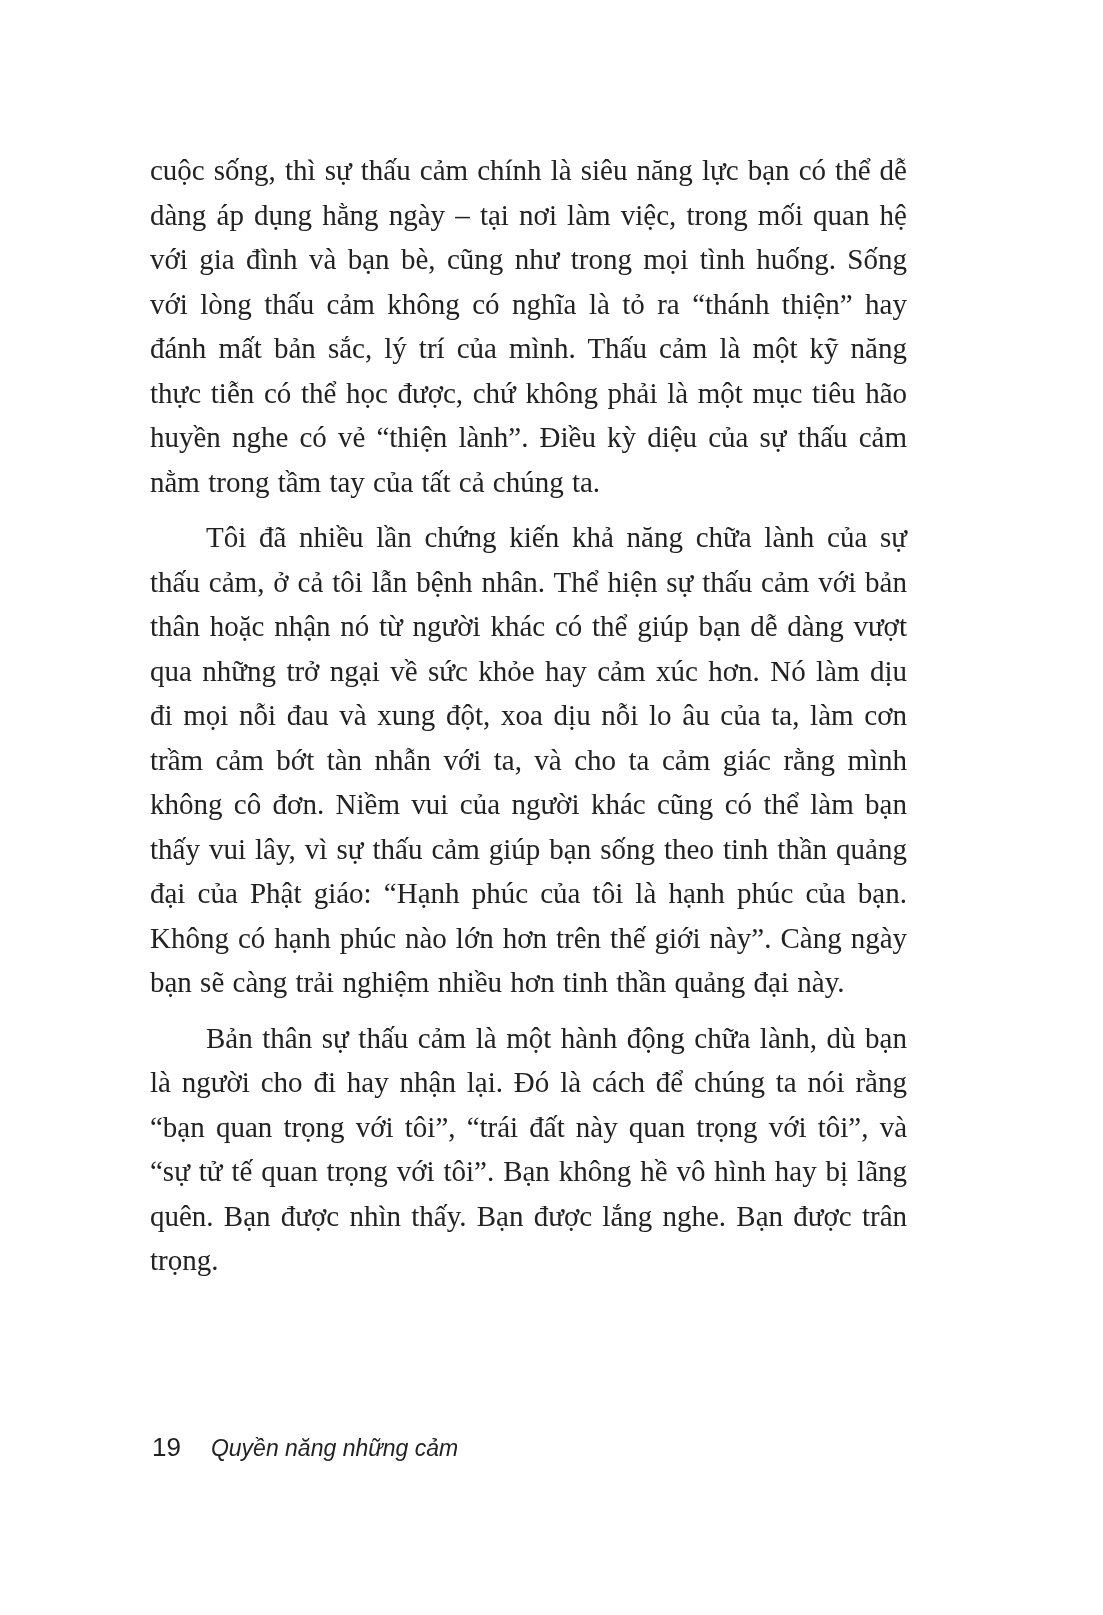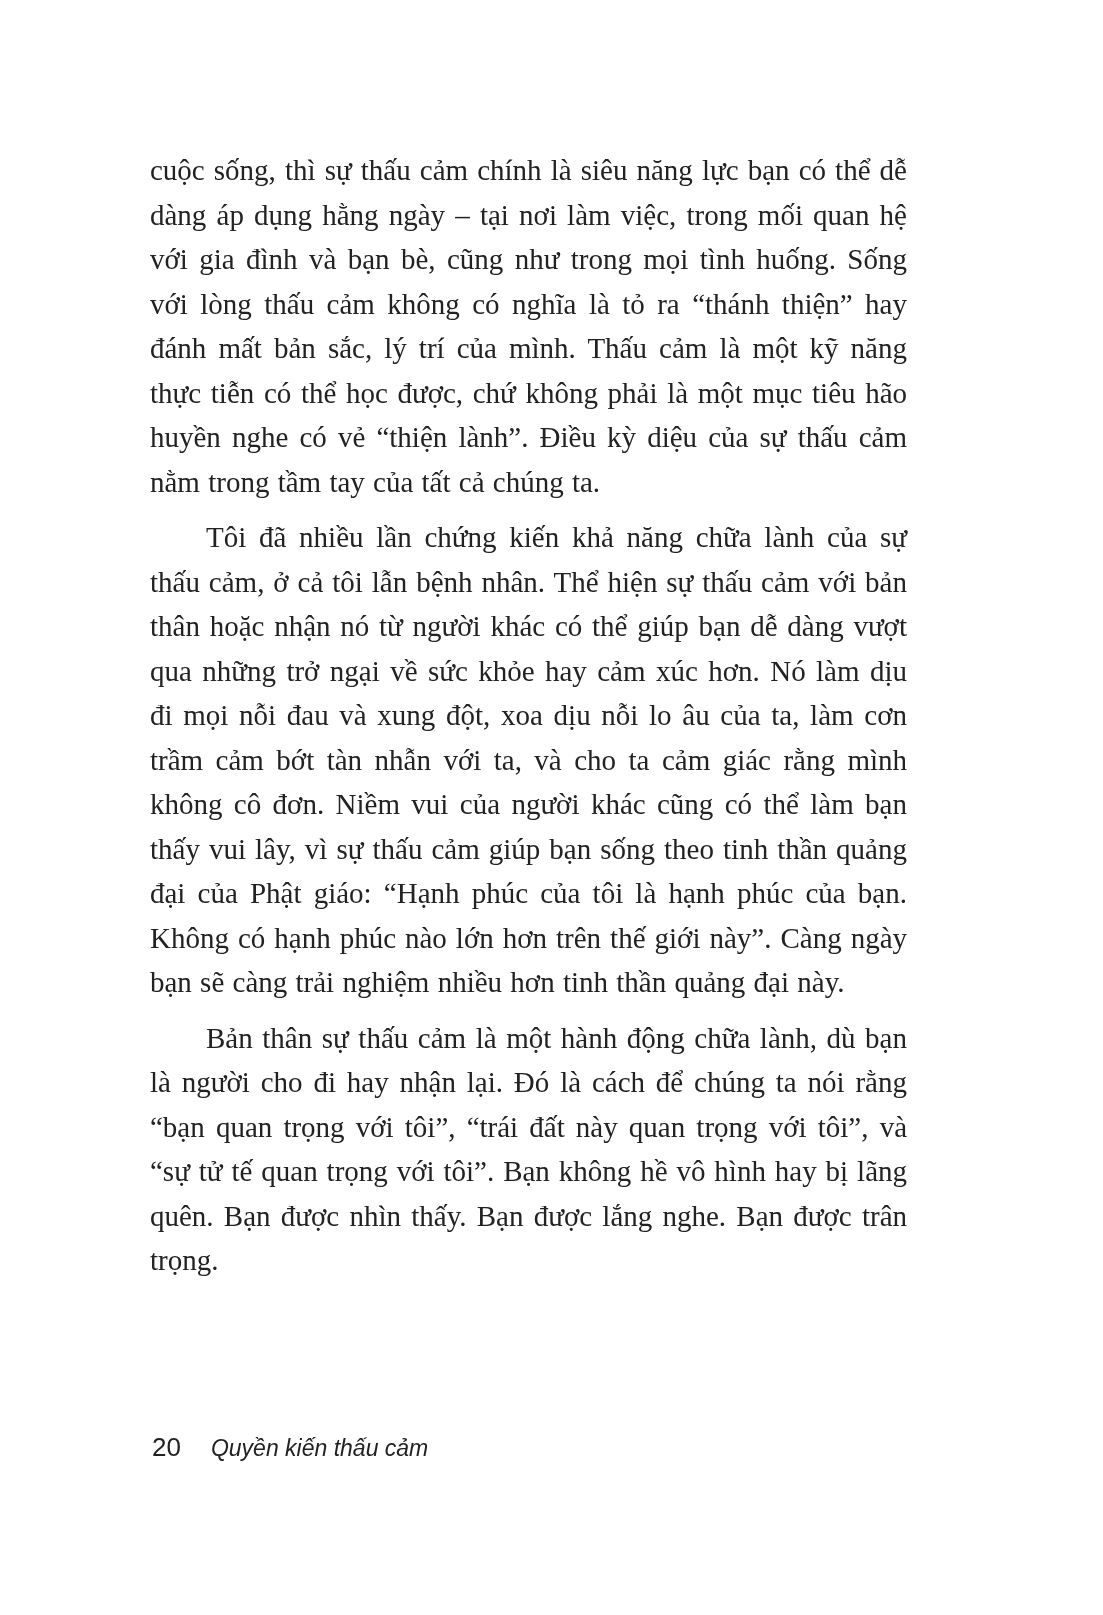--- a/index.html
+++ b/index.html
@@ -58,16 +58,16 @@
 <body>
 
 <div class="page">
   <div class="content">
     <p class="para no-indent">cuộc sống, thì sự thấu cảm chính là siêu năng lực bạn có thể dễ dàng áp dụng hằng ngày – tại nơi làm việc, trong mối quan hệ với gia đình và bạn bè, cũng như trong mọi tình huống. Sống với lòng thấu cảm không có nghĩa là tỏ ra “thánh thiện” hay đánh mất bản sắc, lý trí của mình. Thấu cảm là một kỹ năng thực tiễn có thể học được, chứ không phải là một mục tiêu hão huyền nghe có vẻ “thiện lành”. Điều kỳ diệu của sự thấu cảm nằm trong tầm tay của tất cả chúng ta.</p>
     <p class="para">Tôi đã nhiều lần chứng kiến khả năng chữa lành của sự thấu cảm, ở cả tôi lẫn bệnh nhân. Thể hiện sự thấu cảm với bản thân hoặc nhận nó từ người khác có thể giúp bạn dễ dàng vượt qua những trở ngại về sức khỏe hay cảm xúc hơn. Nó làm dịu đi mọi nỗi đau và xung đột, xoa dịu nỗi lo âu của ta, làm cơn trầm cảm bớt tàn nhẫn với ta, và cho ta cảm giác rằng mình không cô đơn. Niềm vui của người khác cũng có thể làm bạn thấy vui lây, vì sự thấu cảm giúp bạn sống theo tinh thần quảng đại của Phật giáo: “Hạnh phúc của tôi là hạnh phúc của bạn. Không có hạnh phúc nào lớn hơn trên thế giới này”. Càng ngày bạn sẽ càng trải nghiệm nhiều hơn tinh thần quảng đại này.</p>
     <p class="para">Bản thân sự thấu cảm là một hành động chữa lành, dù bạn là người cho đi hay nhận lại. Đó là cách để chúng ta nói rằng “bạn quan trọng với tôi”, “trái đất này quan trọng với tôi”, và “sự tử tế quan trọng với tôi”. Bạn không hề vô hình hay bị lãng quên. Bạn được nhìn thấy. Bạn được lắng nghe. Bạn được trân trọng.</p>
   </div>
 
   <div class="footer">
-    <span class="page-number">20</span>
-    <span class="running-title">Quyền kiến thấu cảm</span>
+    <span class="page-number">19</span>
+    <span class="running-title">Quyền năng những cảm</span>
   </div>
 </div>
 
 </body></html>

